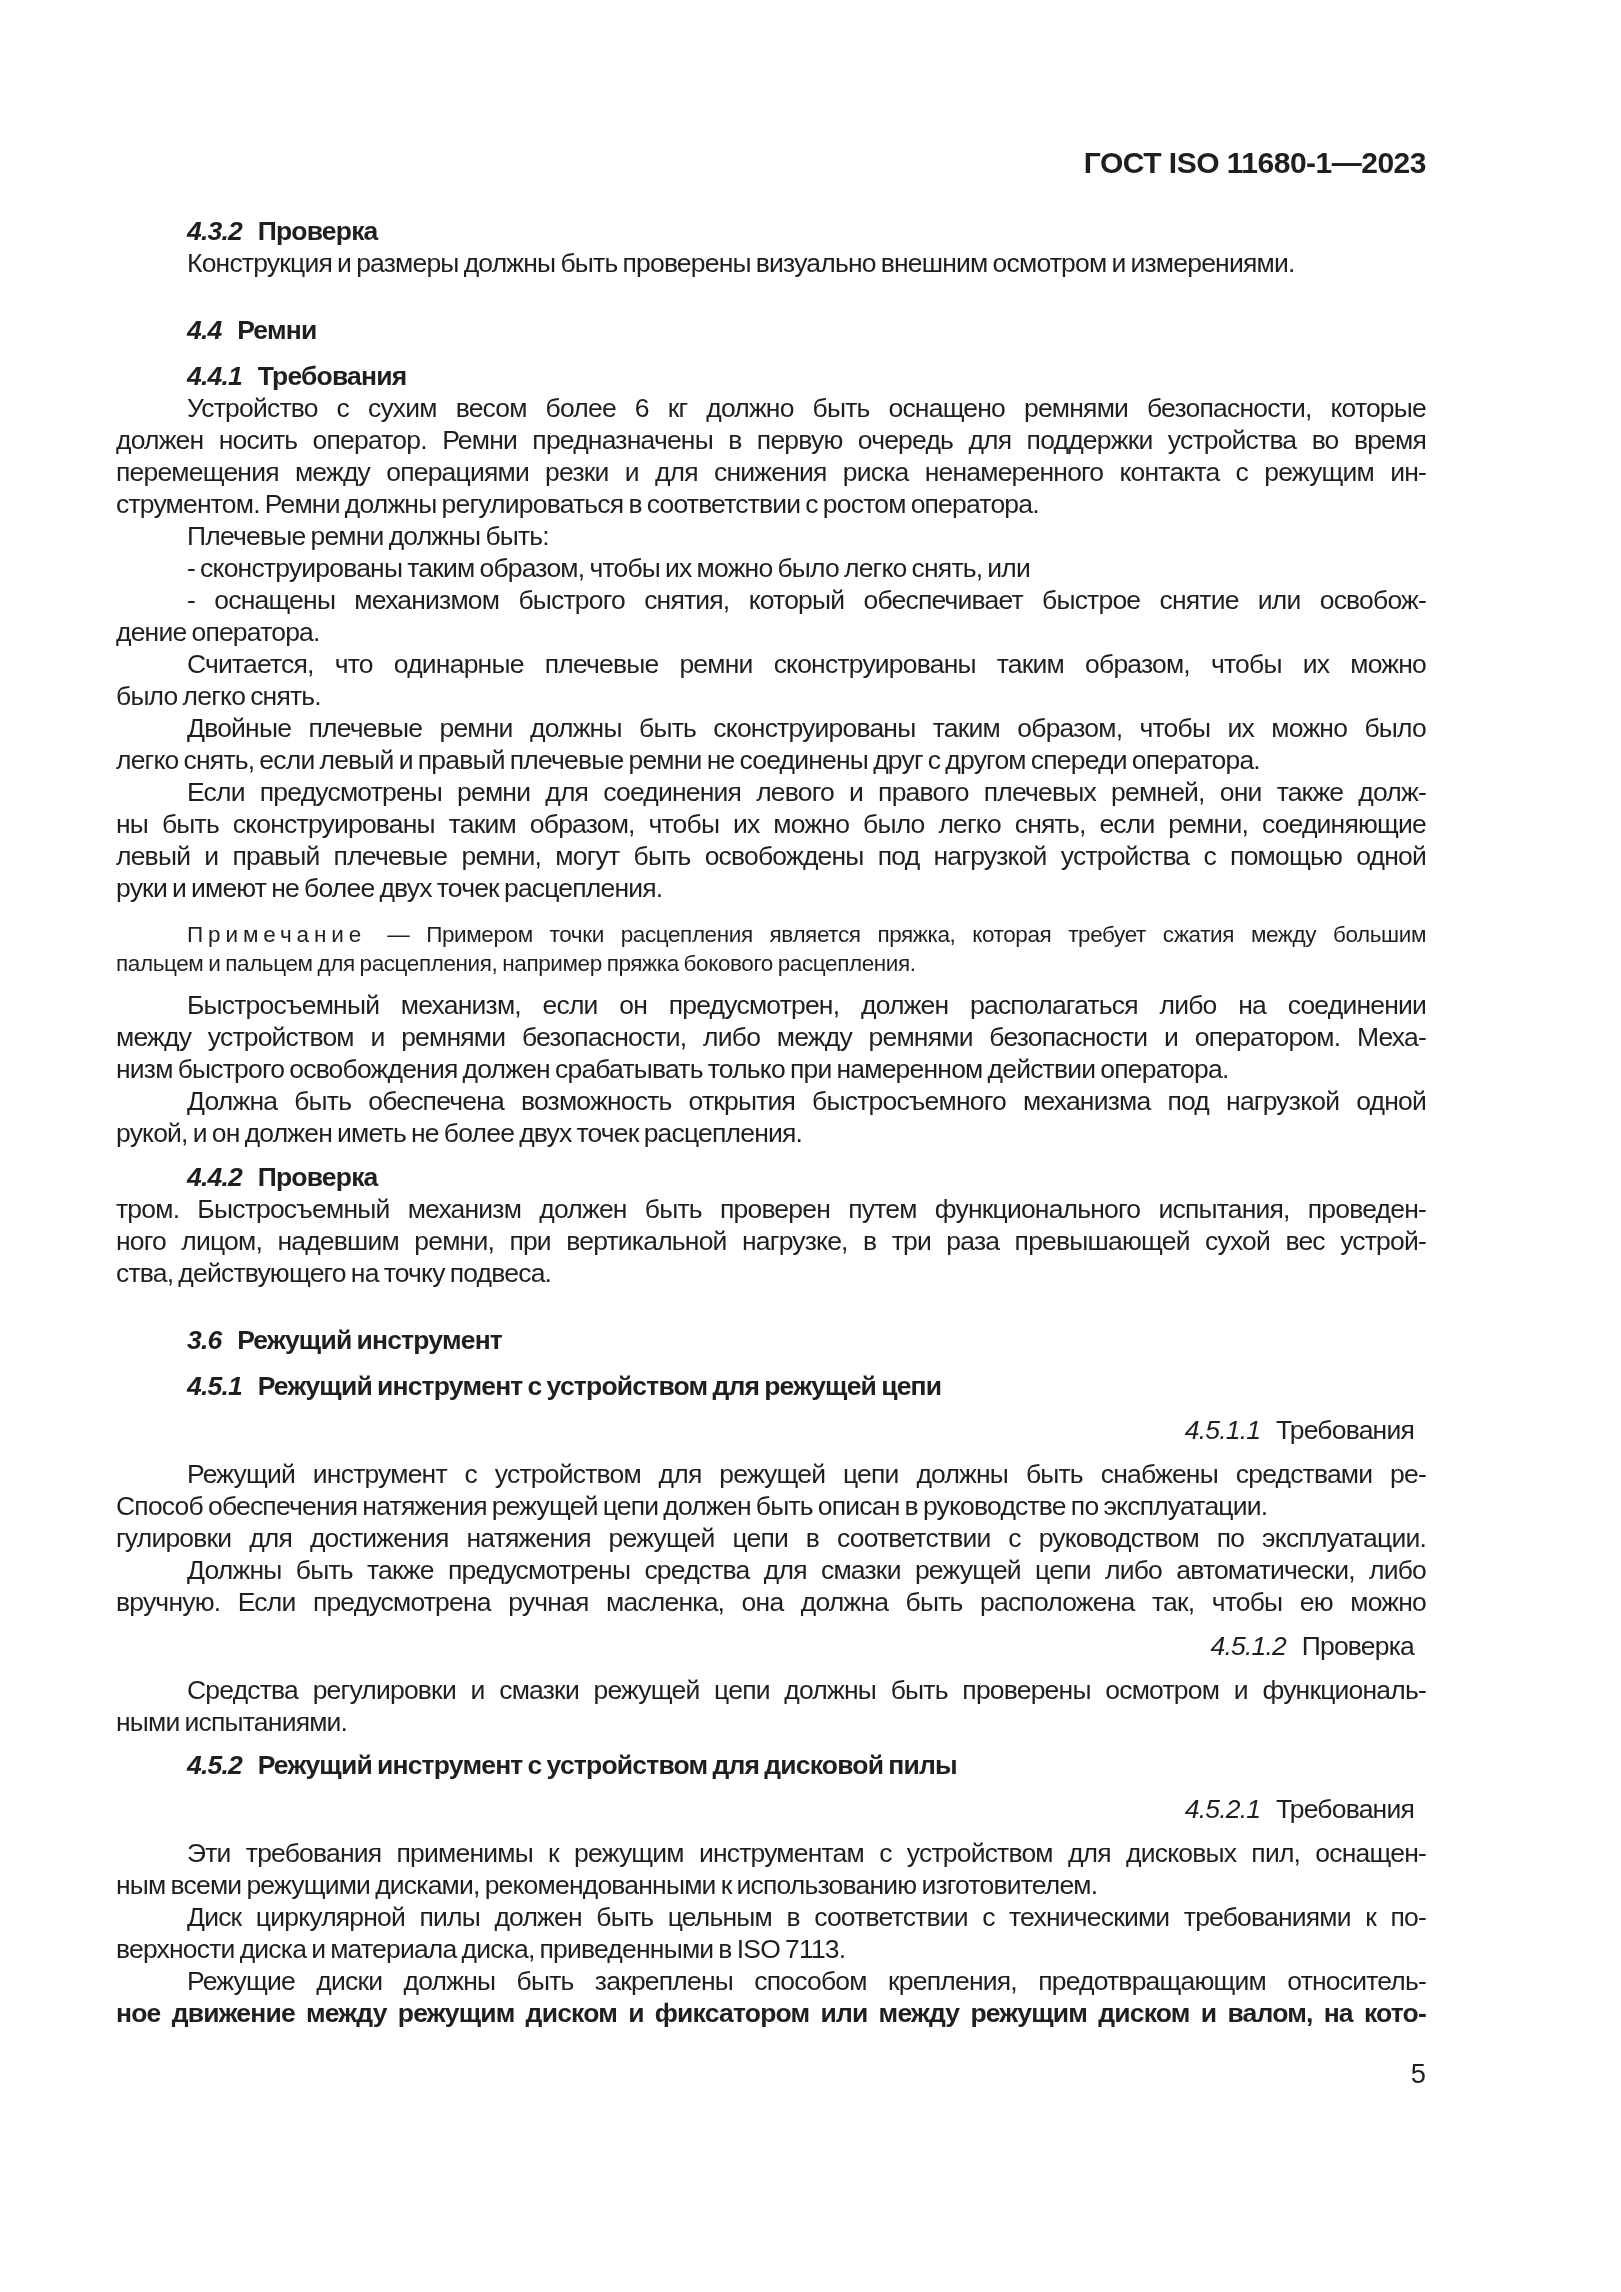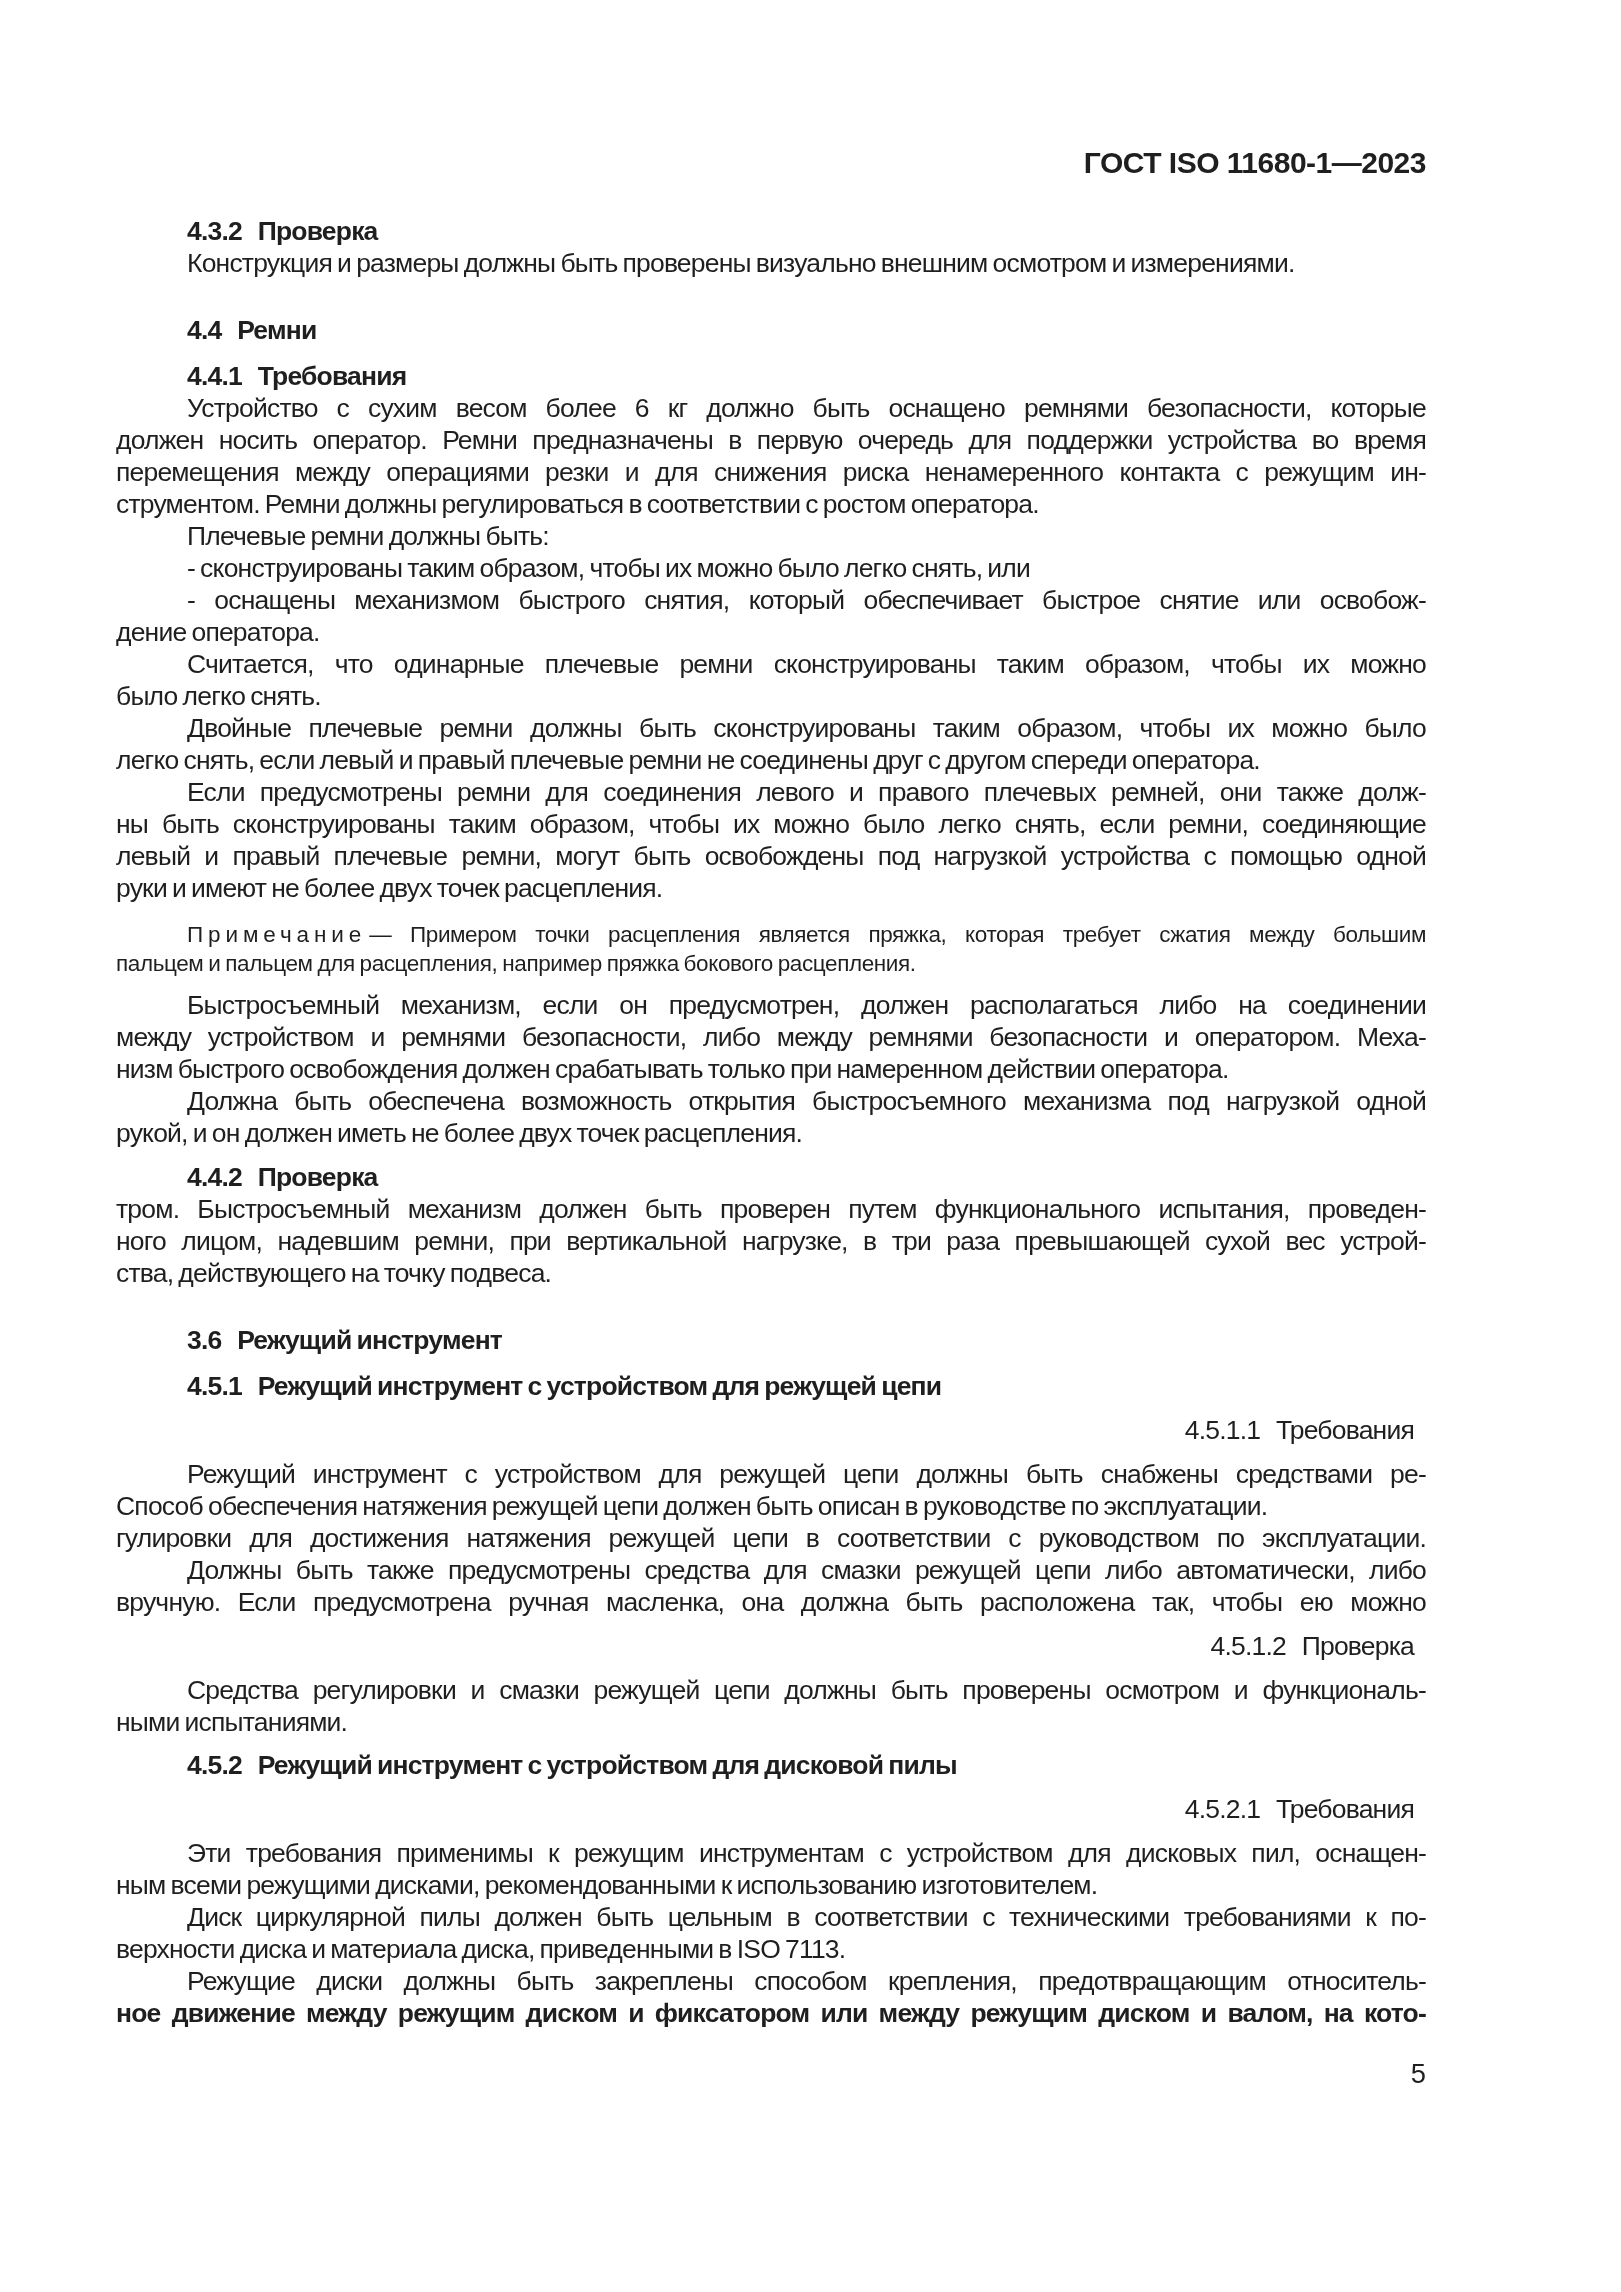--- a/index.html
+++ b/index.html
@@ -35,29 +35,29 @@
   }
   .line { text-align: justify; text-align-last: justify; }
   .line.first { text-indent: 71px; }
   .line.last { text-align-last: left; }
   .blk.cont .line.last { text-align-last: justify; font-weight: bold; }
   .heading2, .heading3 { font-weight: 700; }
   .heading2, .heading3, .heading4 { text-indent: 71px; white-space: nowrap; }
   .heading2 { margin: 35px 0 13.7px 0; }
   .heading3 { margin: 11.8px 0 0 0; }
   .heading4 { margin: 12px; text-align: right; }
-  .hnum { margin-right: 15.7px; }
+  .hnum { margin-right: 15.7px; font-style: italic; }
   .note {
     font-size: 22.5px;
     line-height: 29px;
     letter-spacing: -0.4px;
     word-spacing: -1px;
     margin: 16.7px 0 10.8px 0;
   }
-  .note-label { letter-spacing: 4.9px; margin-right: 3px; }
+  .note-label { letter-spacing: 4.9px; margin-right: 21px; }
   .page-number {
     position: absolute;
     top: 2058px;
     right: 195px;
     font-size: 27.4px;
     line-height: 32px;
   }
 </style>
 </head>
 <body>

